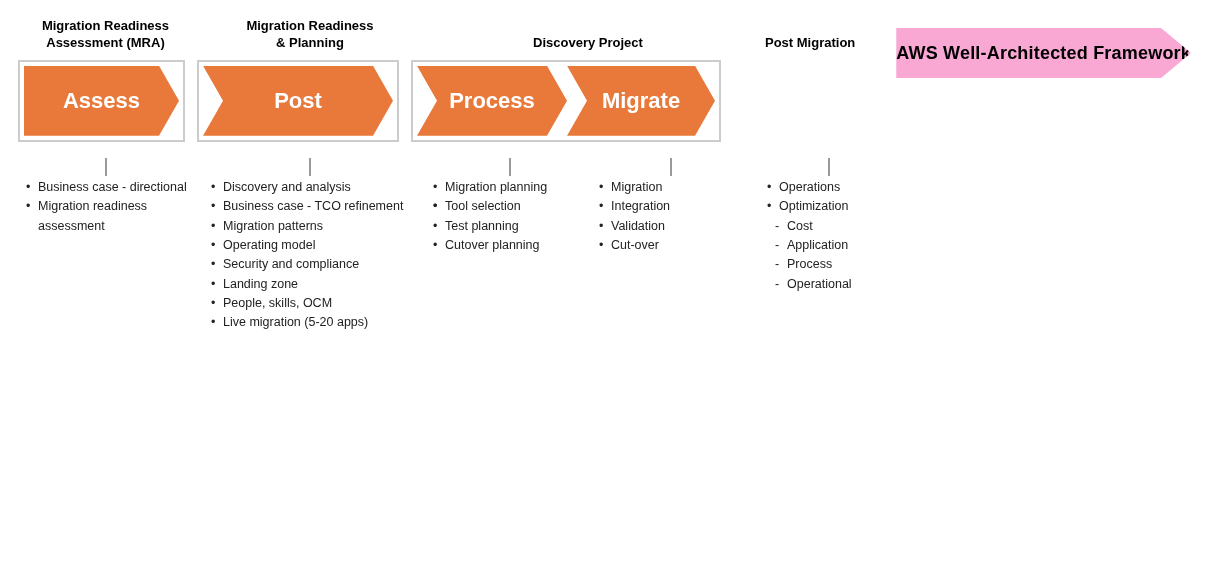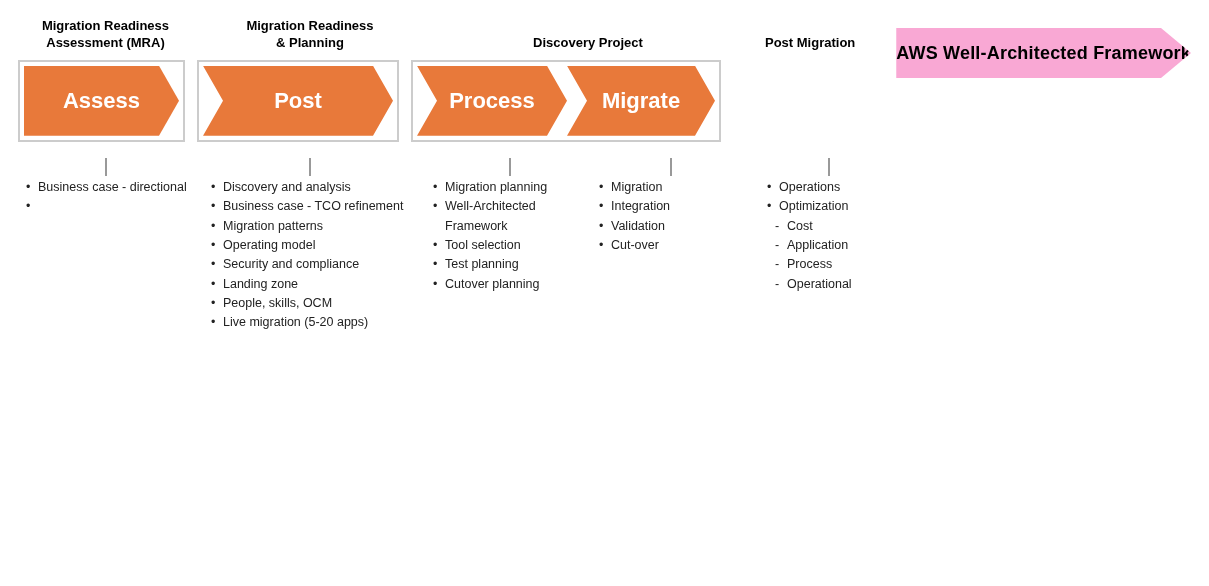--- a/index.html
+++ b/index.html
@@ -148,21 +148,21 @@
       <div style="flex:1; display:flex; justify-content:center;">
         <div style="width:2px; height:18px; background:#999;"></div>
       </div>
     </div>
 
     <div style="display:flex; align-items:flex-start; flex:1; min-height:0;">
 
       <div style="width:175px; flex-shrink:0; font-size:12.5px; line-height:1.55; color:#222; padding:0 6px 0 8px;">
         <ul style="list-style:none; padding:0;">
           <li style="padding-left:12px; position:relative;"><span style="position:absolute;left:0;">•</span><span>Business case - directional</span></li>
-          <li style="padding-left:12px; position:relative;"><span style="position:absolute;left:0;">•</span></li>
+          <li style="padding-left:12px; position:relative;"><span style="position:absolute;left:0;">•</span><span>Migration readiness assessment</span></li>
         </ul>
       </div>
 
       <div style="width:12px;flex-shrink:0;"></div>
 
       <div style="width:210px; flex-shrink:0; font-size:12.5px; line-height:1.55; color:#222; padding:0 4px 0 6px;">
         <ul style="list-style:none; padding:0;">
           <li style="padding-left:12px; position:relative;"><span style="position:absolute;left:0;">•</span><span>Discovery and analysis</span></li>
           <li style="padding-left:12px; position:relative;"><span style="position:absolute;left:0;">•</span><span>Business case - TCO refinement</span></li>
           <li style="padding-left:12px; position:relative;"><span style="position:absolute;left:0;">•</span><span>Migration patterns</span></li>
@@ -172,21 +172,21 @@
           <li style="padding-left:12px; position:relative;"><span style="position:absolute;left:0;">•</span><span>People, skills, OCM</span></li>
           <li style="padding-left:12px; position:relative;"><span style="position:absolute;left:0;">•</span><span>Live migration (5-20 apps)</span></li>
         </ul>
       </div>
 
       <div style="width:12px;flex-shrink:0;"></div>
 
       <div style="width:166px; flex-shrink:0; font-size:12.5px; line-height:1.55; color:#222; padding:0 4px 0 6px;">
         <ul style="list-style:none; padding:0;">
           <li style="padding-left:12px; position:relative;"><span style="position:absolute;left:0;">•</span><span>Migration planning</span></li>
-          <li style="padding-left:12px; position:relative;"><span style="position:absolute;left:0;">•</span><span>Well-Architected Framework</span></li>
+          <li style="padding-left:12px; position:relative;"><span style="position:absolute;left:0;">•</span></li>
           <li style="padding-left:12px; position:relative;"><span style="position:absolute;left:0;">•</span><span>Tool selection</span></li>
           <li style="padding-left:12px; position:relative;"><span style="position:absolute;left:0;">•</span><span>Test planning</span></li>
           <li style="padding-left:12px; position:relative;"><span style="position:absolute;left:0;">•</span><span>Cutover planning</span></li>
         </ul>
       </div>
 
       <div style="width:156px; flex-shrink:0; font-size:12.5px; line-height:1.55; color:#222; padding:0 4px 0 6px;">
         <ul style="list-style:none; padding:0;">
           <li style="padding-left:12px; position:relative;"><span style="position:absolute;left:0;">•</span><span>Migration</span></li>
           <li style="padding-left:12px; position:relative;"><span style="position:absolute;left:0;">•</span><span>Integration</span></li>

